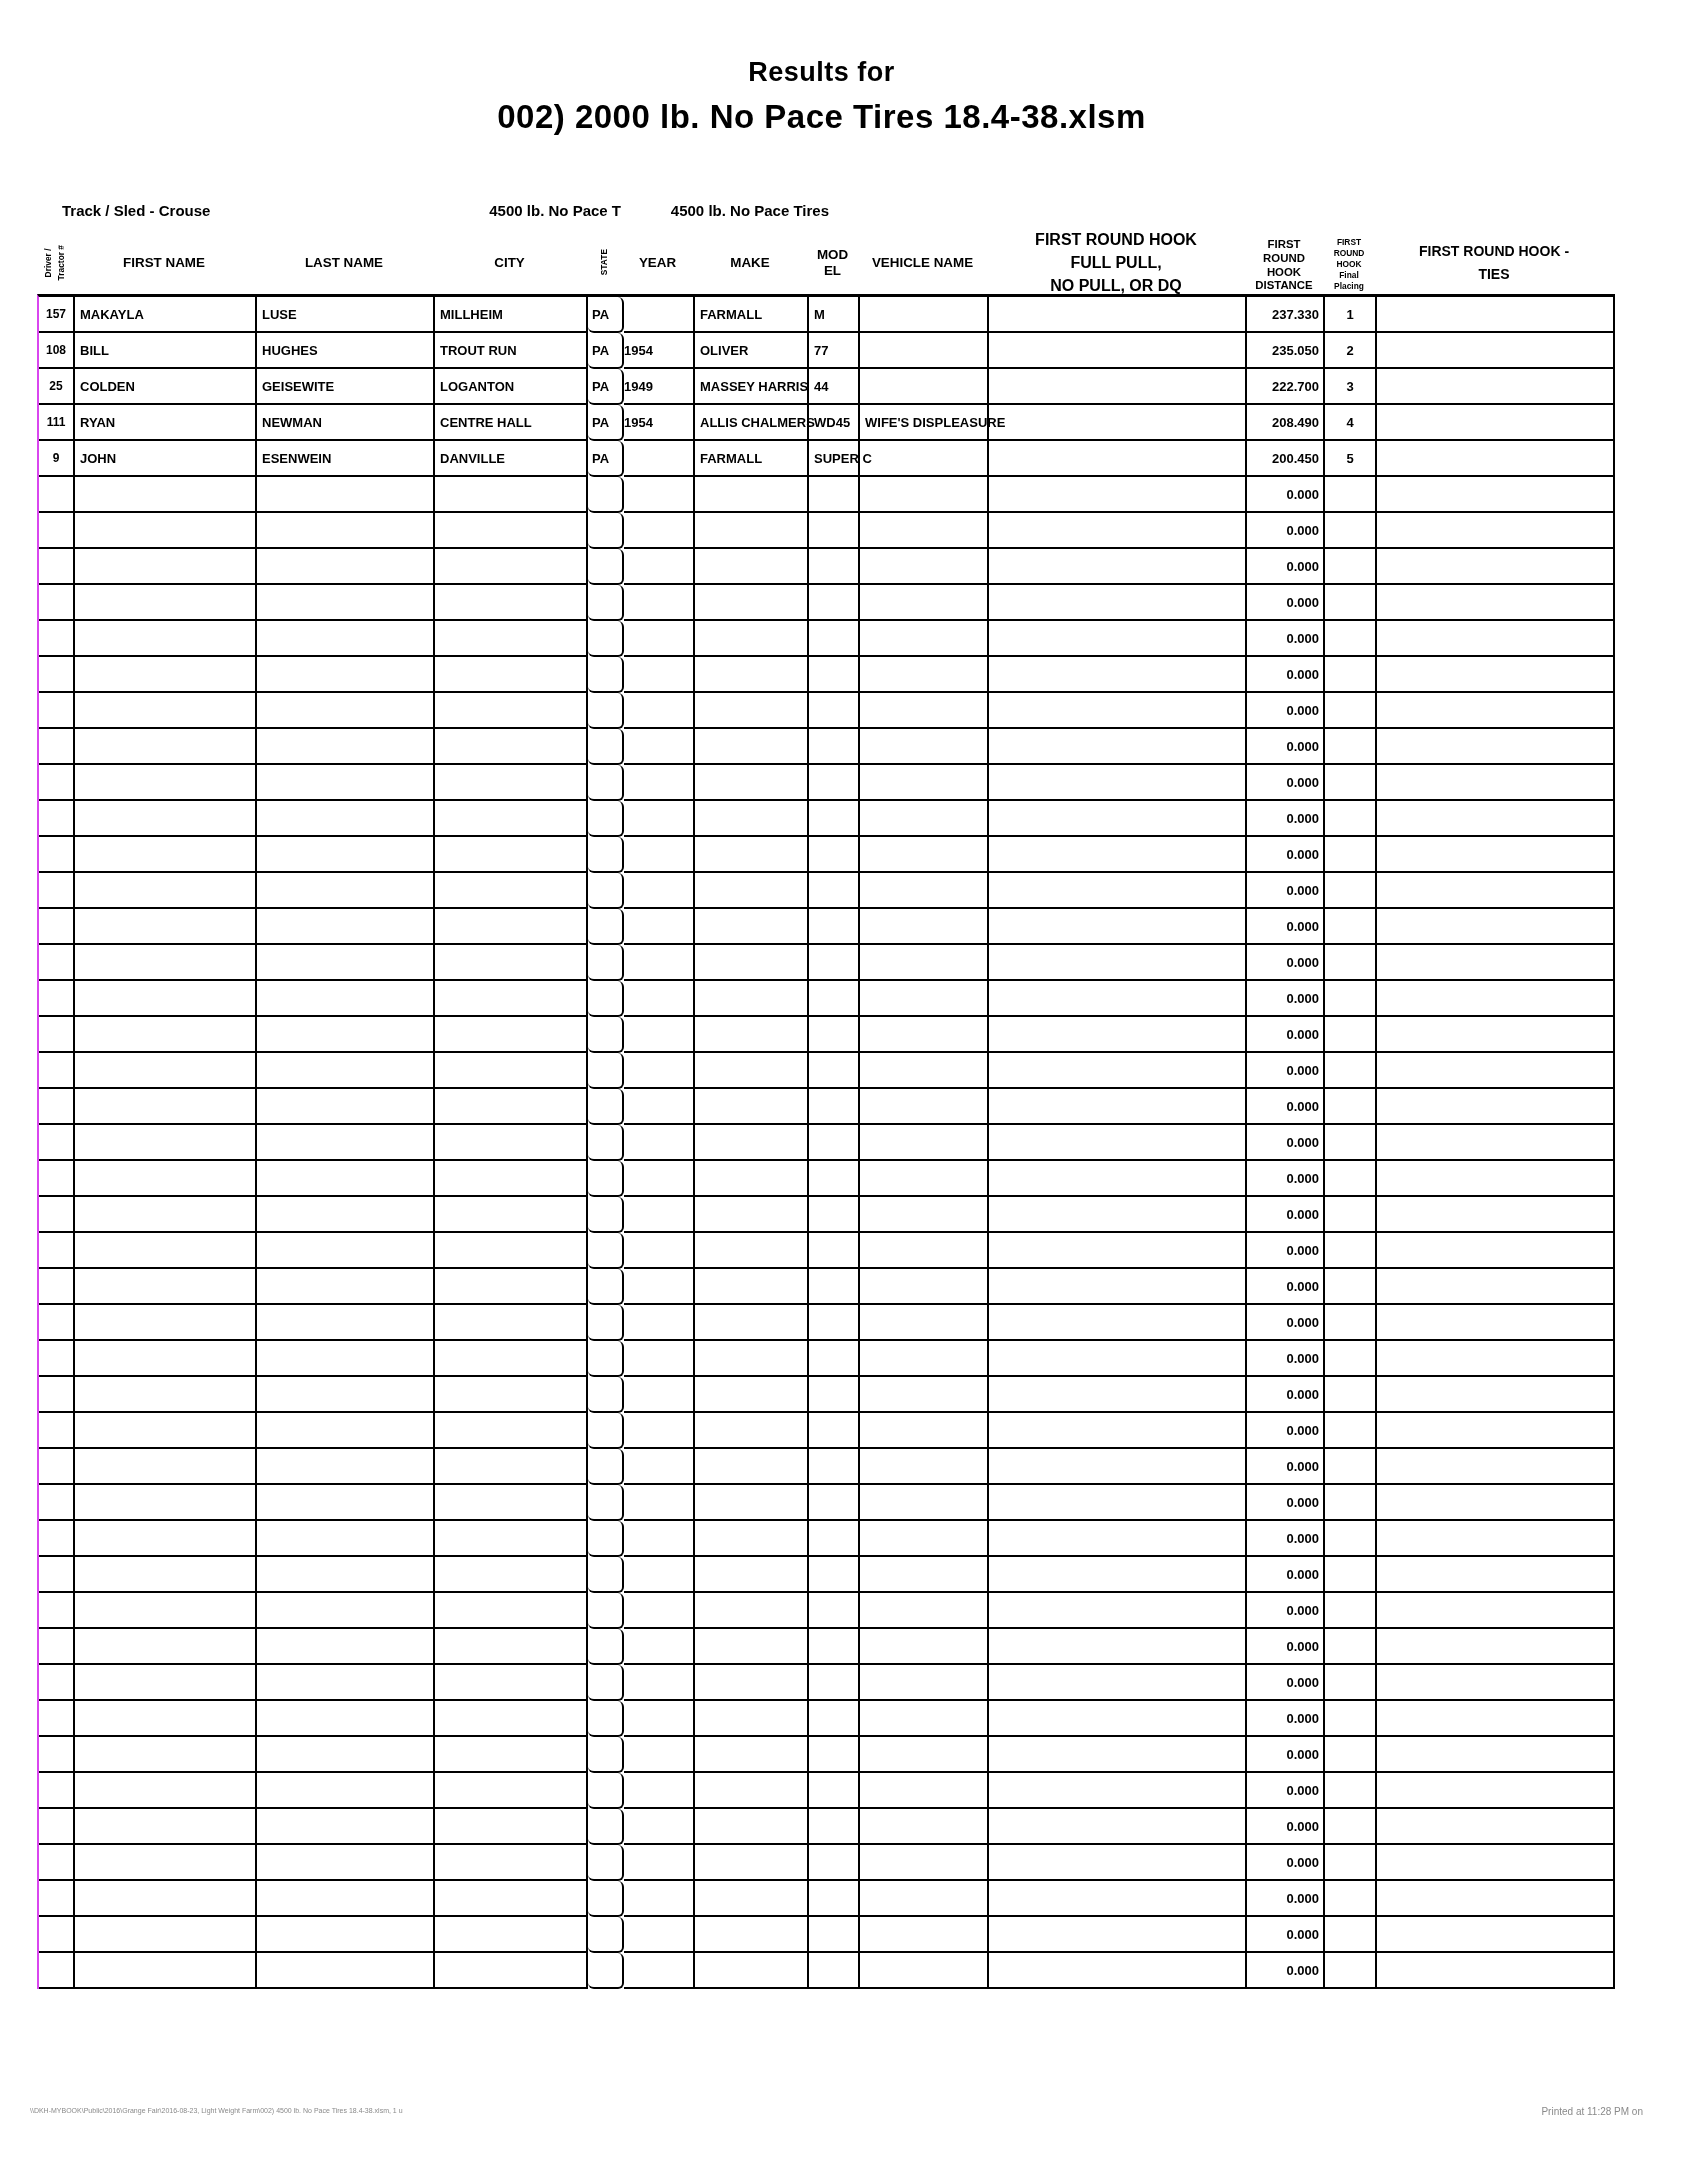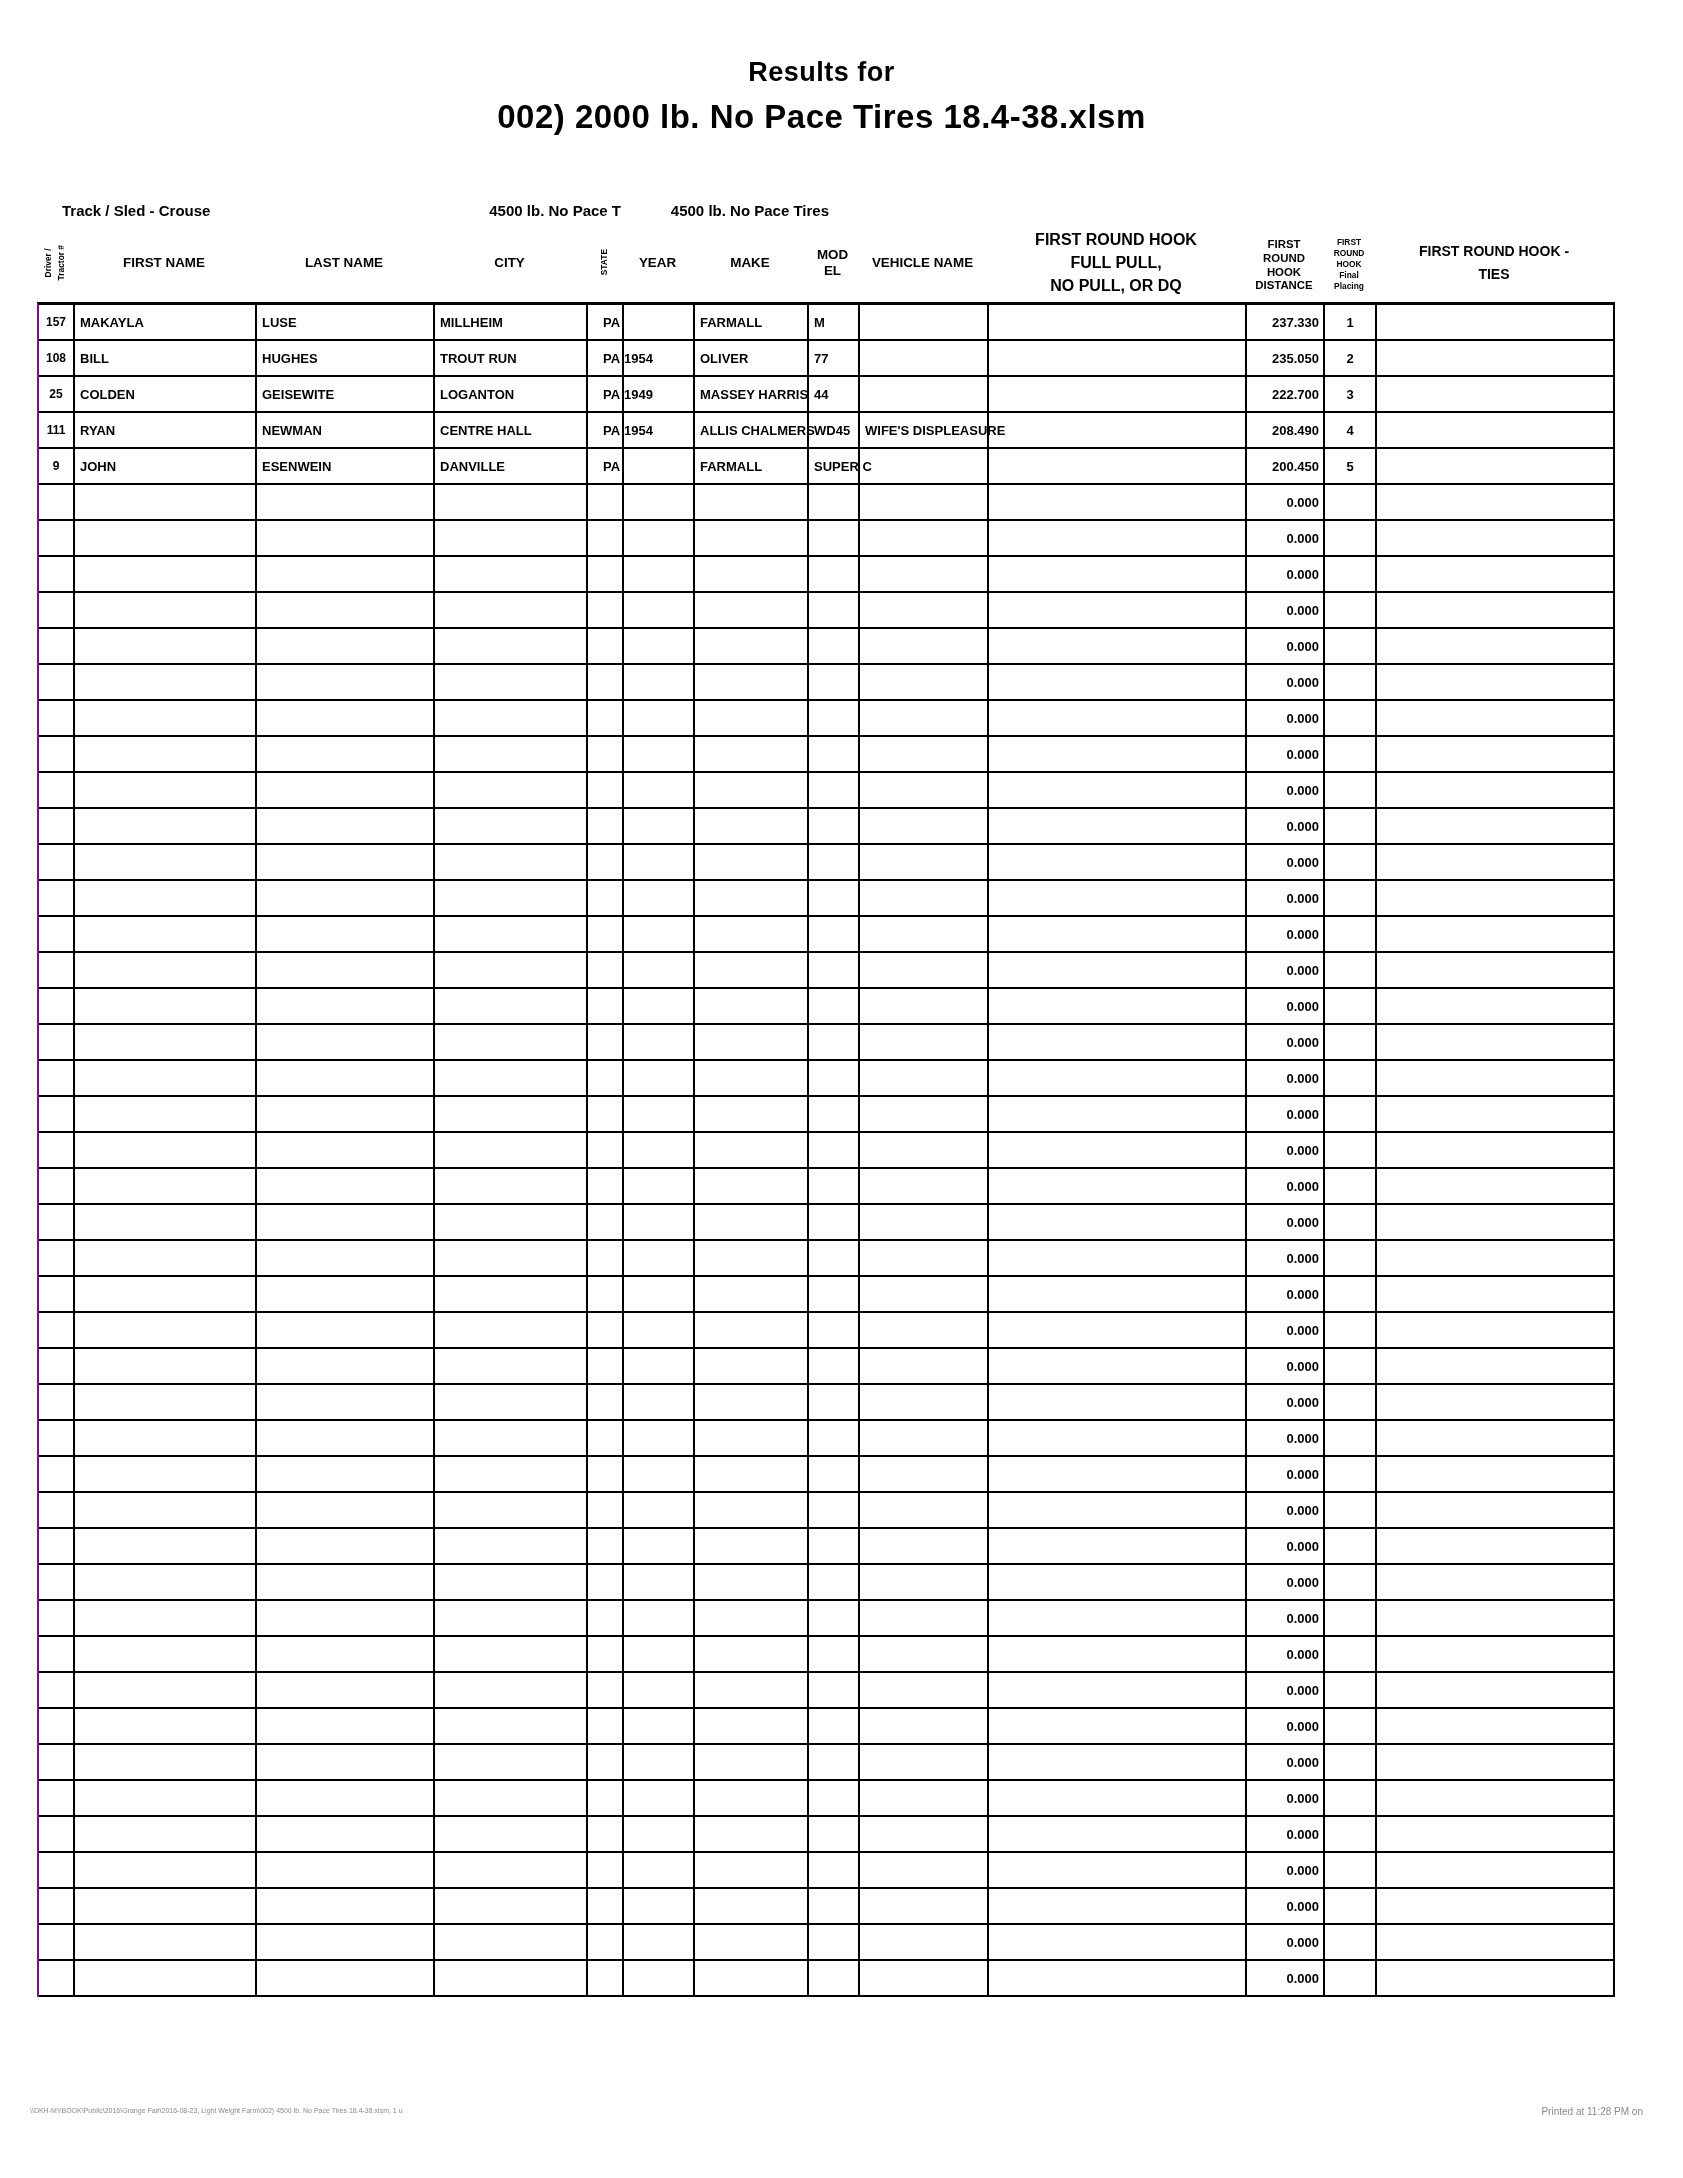--- a/index.html
+++ b/index.html
@@ -27,33 +27,33 @@
   .hcell.col-pull{font-size:16px;line-height:1.45;}
   .hcell.col-distance{font-size:11.4px;line-height:1.2;align-items:flex-end;padding-bottom:1px;}
   .hcell.col-placing{font-size:8.4px;line-height:1.3;align-items:flex-end;padding-bottom:2px;}
   .hcell.col-ties{font-size:14px;line-height:1.6;}
   .rot{
     writing-mode:vertical-rl;transform:rotate(180deg);
     font-size:8.4px;font-weight:bold;line-height:1.5;white-space:pre-line;text-align:center;
   }
   
   #results-grid{
-    position:absolute;left:37px;top:302px;display:grid;
+    position:absolute;left:37px;top:294px;display:grid;
     grid-auto-rows:36px;
-    border-left:2px solid #701a75;border-top:3px solid #000;text-align:center;
+    border-left:2px solid #d946ef;border-top:3px solid #000;text-align:center;
   }
   .grid-row{display:contents;}
   .cell{
     border-right:2px solid #000;border-bottom:2px solid #000;
     box-sizing:border-box;display:flex;align-items:center;
     font-size:13px;font-weight:bold;white-space:nowrap;
     padding-left:5px;overflow:visible;background:transparent;
   }
   .cell.col-driver{justify-content:center;padding-left:0;font-size:12px;}
-  .cell.col-state{padding-left:15px;}
+  .cell.col-state{padding-left:4px;border-radius:6px;}
   .cell.col-year{padding-left:0;}
   .cell.col-make,.cell.col-model,.cell.col-vehicle{position:relative;z-index:1;}
   .cell.col-distance{justify-content:flex-end;padding-left:0;padding-right:4px;}
   .cell.col-placing{justify-content:center;padding-left:0;}
   
   #footer-left{position:absolute;left:30px;top:2107px;font-size:7px;color:#8a8a8a;white-space:nowrap;}
   #footer-right{position:absolute;right:40px;top:2106px;font-size:10px;color:#8a8a8a;white-space:nowrap;}
 </style>
 </head>
 <body>

